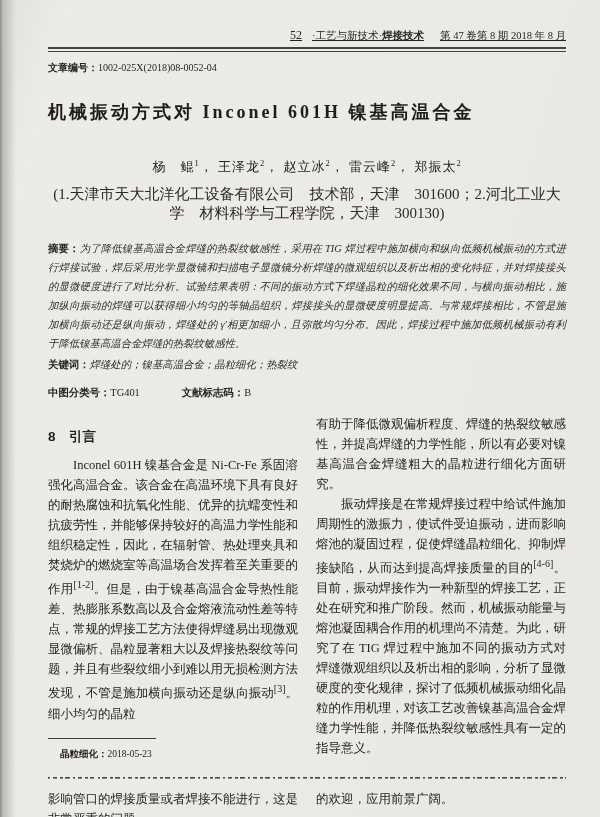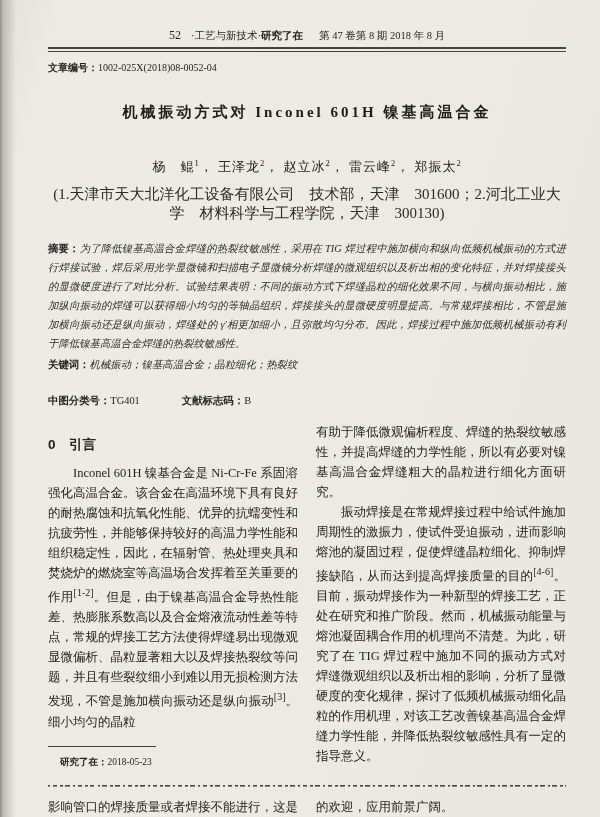--- a/index.html
+++ b/index.html
@@ -11,38 +11,38 @@
     font-family:"Liberation Serif","DejaVu Serif",serif;
   }
   .scan-edge {
     position:absolute; left:0; top:0; bottom:0; width:18px;
     background:linear-gradient(90deg, #8e8d88 0, #bdbcb7 3px, rgba(236,234,229,0) 16px);
     pointer-events:none;
   }
   .content { position:relative; padding:28px 34px 0 48px; }
   .b { font-weight:bold; font-family:"Liberation Sans","DejaVu Sans",sans-serif; }
 
-  .hdr { display:flex; justify-content:center; align-items:flex-end; font-size:10.5px; }
+  .hdr { display:flex; justify-content:flex-end; align-items:flex-end; font-size:10.5px;text-decoration:underline; }
   .hdr-left { display:flex; align-items:flex-end; gap:10px; }
   .hdr-pagenum { font-size:12px; }
   .hdr-right { display:flex; gap:16px; }
   .dbl-rule { margin-top:4px; height:5px; border-top:2.5px solid #45443e; border-bottom:1px solid #45443e; }
 
   .art-no { margin-top:9px; font-size:10px; }
   .art-no .b { font-size:10px; }
 
-  .title { margin-top:22px; text-align:center; font-size:15px; font-weight:bold; line-height:30px; letter-spacing:3px; color:#1e1d19; }
+  .title { margin-top:22px; text-align:left; font-size:18px; font-weight:bold; line-height:30px; letter-spacing:3px; color:#1e1d19; }
   .authors { margin-top:31px; text-align:center; font-size:13px; letter-spacing:1px; }
   .authors sup { font-size:8.5px; }
   .affil { margin-top:9px; text-align:center; font-size:15px; color:#2b2a26; }
 
   .abstract-block { margin-top:16px; font-size:10.4px; line-height:19px; text-align:justify; }
   .kai { font-style:italic; color:#2e2d29; }
   .kw-line { margin-top:2px; font-size:10.4px; line-height:19px; }
-  .clc-line { margin-top:20px; font-size:10.4px; }
+  .clc-line { margin-top:12px; font-size:10.4px; }
   .clc-line .gap { display:inline-block; width:42px; }
 
   .columns { display:flex; gap:18px; margin-top:14px; }
   .col { flex:1 1 0; font-size:12.5px; line-height:20px; text-align:justify; }
   .col p.indent { text-indent:2em; }
   .sec-h { margin-top:13px; margin-bottom:8px; font-size:13.5px; font-weight:bold; font-family:"Liberation Sans","DejaVu Sans",sans-serif; }
   .col sup { font-size:10px; }
 
   .footnote { margin-top:14px; }
   .fn-rule { width:108px; border-top:1.5px solid #3d3c37; margin-bottom:5px; }
@@ -63,21 +63,21 @@
 <div class="page">
   <div class="scan-edge"></div>
   <div class="content">
 
     <div class="hdr">
       <div class="hdr-left">
         <span class="hdr-pagenum">52</span>
         <span>·工艺与新技术·</span>
       </div>
       <div class="hdr-right">
-        <span class="b">研究了在</span>
+        <span class="b">焊接技术</span>
         <span>第 47 卷第 8 期 2018 年 8 月</span>
       </div>
     </div>
     <div class="dbl-rule"></div>
 
     <div class="art-no">
       <span class="b">文章编号：</span><span>1002-025X(2018)08-0052-04</span>
     </div>
 
     <h1 class="title">
@@ -92,35 +92,35 @@
       <span><span>郑振太</span><sup>2</sup><span></span></span>
     </div>
 
     <div class="affil">(1.天津市天大北洋化工设备有限公司　技术部，天津　301600；2.河北工业大学　材料科学与工程学院，天津　300130)</div>
 
     <div class="abstract-block">
       <span class="b">摘要：</span><span class="kai">为了降低镍基高温合金焊缝的热裂纹敏感性，采用在 TIG 焊过程中施加横向和纵向低频机械振动的方式进行焊接试验，焊后采用光学显微镜和扫描电子显微镜分析焊缝的微观组织以及析出相的变化特征，并对焊接接头的显微硬度进行了对比分析。试验结果表明：不同的振动方式下焊缝晶粒的细化效果不同，与横向振动相比，施加纵向振动的焊缝可以获得细小均匀的等轴晶组织，焊接接头的显微硬度明显提高。与常规焊接相比，不管是施加横向振动还是纵向振动，焊缝处的 γ′相更加细小，且弥散均匀分布。因此，焊接过程中施加低频机械振动有利于降低镍基高温合金焊缝的热裂纹敏感性。</span>
     </div>
 
     <div class="kw-line">
-      <span class="b">关键词：</span><span class="kai">机械振动；镍基高温合金；晶粒细化；热裂纹</span>
+      <span class="b">关键词：</span><span class="kai">焊缝处的；镍基高温合金；晶粒细化；热裂纹</span>
     </div>
 
     <div class="clc-line">
       <span class="b">中图分类号：</span><span>TG401</span><span class="gap"></span><span class="b">文献标志码：</span><span>B</span>
     </div>
 
     <div class="columns">
       <div class="col">
-        <div class="sec-h">0　引言</div>
+        <div class="sec-h">8　引言</div>
         <p class="indent"><span>Inconel 601H 镍基合金是 Ni-Cr-Fe 系固溶强化高温合金。该合金在高温环境下具有良好的耐热腐蚀和抗氧化性能、优异的抗蠕变性和抗疲劳性，并能够保持较好的高温力学性能和组织稳定性，因此，在辐射管、热处理夹具和焚烧炉的燃烧室等高温场合发挥着至关重要的作用</span><sup>[1-2]</sup><span>。但是，由于镍基高温合金导热性能差、热膨胀系数高以及合金熔液流动性差等特点，常规的焊接工艺方法使得焊缝易出现微观显微偏析、晶粒显著粗大以及焊接热裂纹等问题，并且有些裂纹细小到难以用无损检测方法发现，不管是施加横向振动还是纵向振动</span><sup>[3]</sup><span>。细小均匀的晶粒</span></p>
         <div class="footnote">
           <div class="fn-rule"></div>
           <div class="fn-text">
-            <span class="b">研究了在：</span><span>2018-05-23</span>
+            <span class="b">晶粒细化：</span><span>2018-05-23</span>
           </div>
         </div>
       </div>
       <div class="col">
         <p>有助于降低微观偏析程度、焊缝的热裂纹敏感性，并提高焊缝的力学性能，所以有必要对镍基高温合金焊缝粗大的晶粒进行细化方面研究。</p>
         <p class="indent"><span>振动焊接是在常规焊接过程中给试件施加周期性的激振力，使试件受迫振动，进而影响熔池的凝固过程，促使焊缝晶粒细化、抑制焊接缺陷，从而达到提高焊接质量的目的</span><sup>[4-6]</sup><span>。目前，振动焊接作为一种新型的焊接工艺，正处在研究和推广阶段。然而，机械振动能量与熔池凝固耦合作用的机理尚不清楚。为此，研究了在 TIG 焊过程中施加不同的振动方式对焊缝微观组织以及析出相的影响，分析了显微硬度的变化规律，探讨了低频机械振动细化晶粒的作用机理，对该工艺改善镍基高温合金焊缝力学性能，并降低热裂纹敏感性具有一定的指导意义。</span></p>
       </div>
     </div>
 
     <div class="dash-sep"></div>

